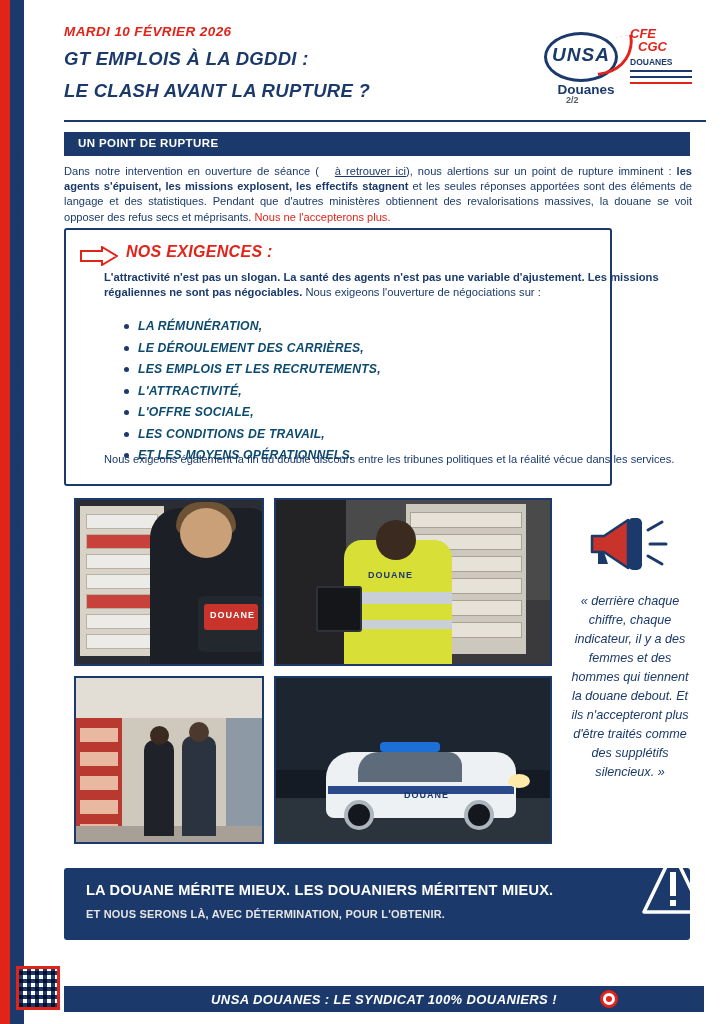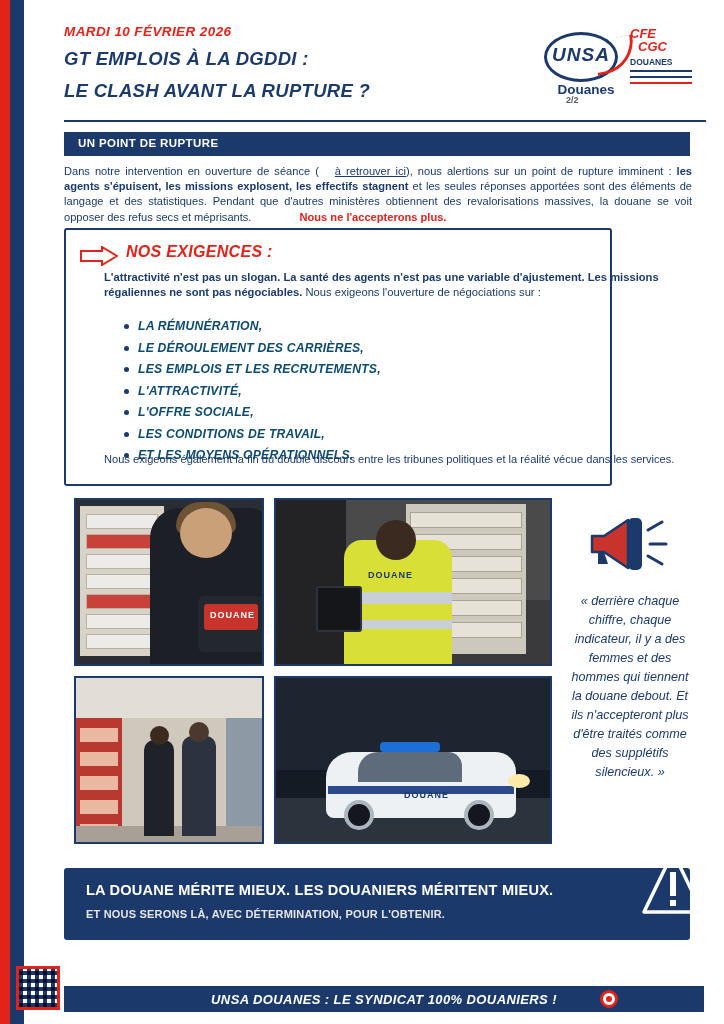--- a/index.html
+++ b/index.html
@@ -160,21 +160,21 @@
     position: absolute;
     left: 64px; top: 164px;
     width: 628px;
     font-size: 11.1px;
     line-height: 15.2px;
     color: #1b3a6b;
     text-align: justify;
   }
   .intro b { font-weight: bold; }
   .intro .lnk { text-decoration: underline; color: #1b3a6b; padding-left: 16px; }
-  .intro .red { color: #e2231a; font-weight: bold; margin-left: 45px; }
+  .intro .red { color: #e2231a; font-weight: normal; }
 
   
   .exig-box {
     position: absolute;
     left: 64px; top: 228px;
     width: 548px; height: 258px;
     border: 2px solid #1b3a6b;
     border-radius: 3px;
     background: #ffffff;
   }

